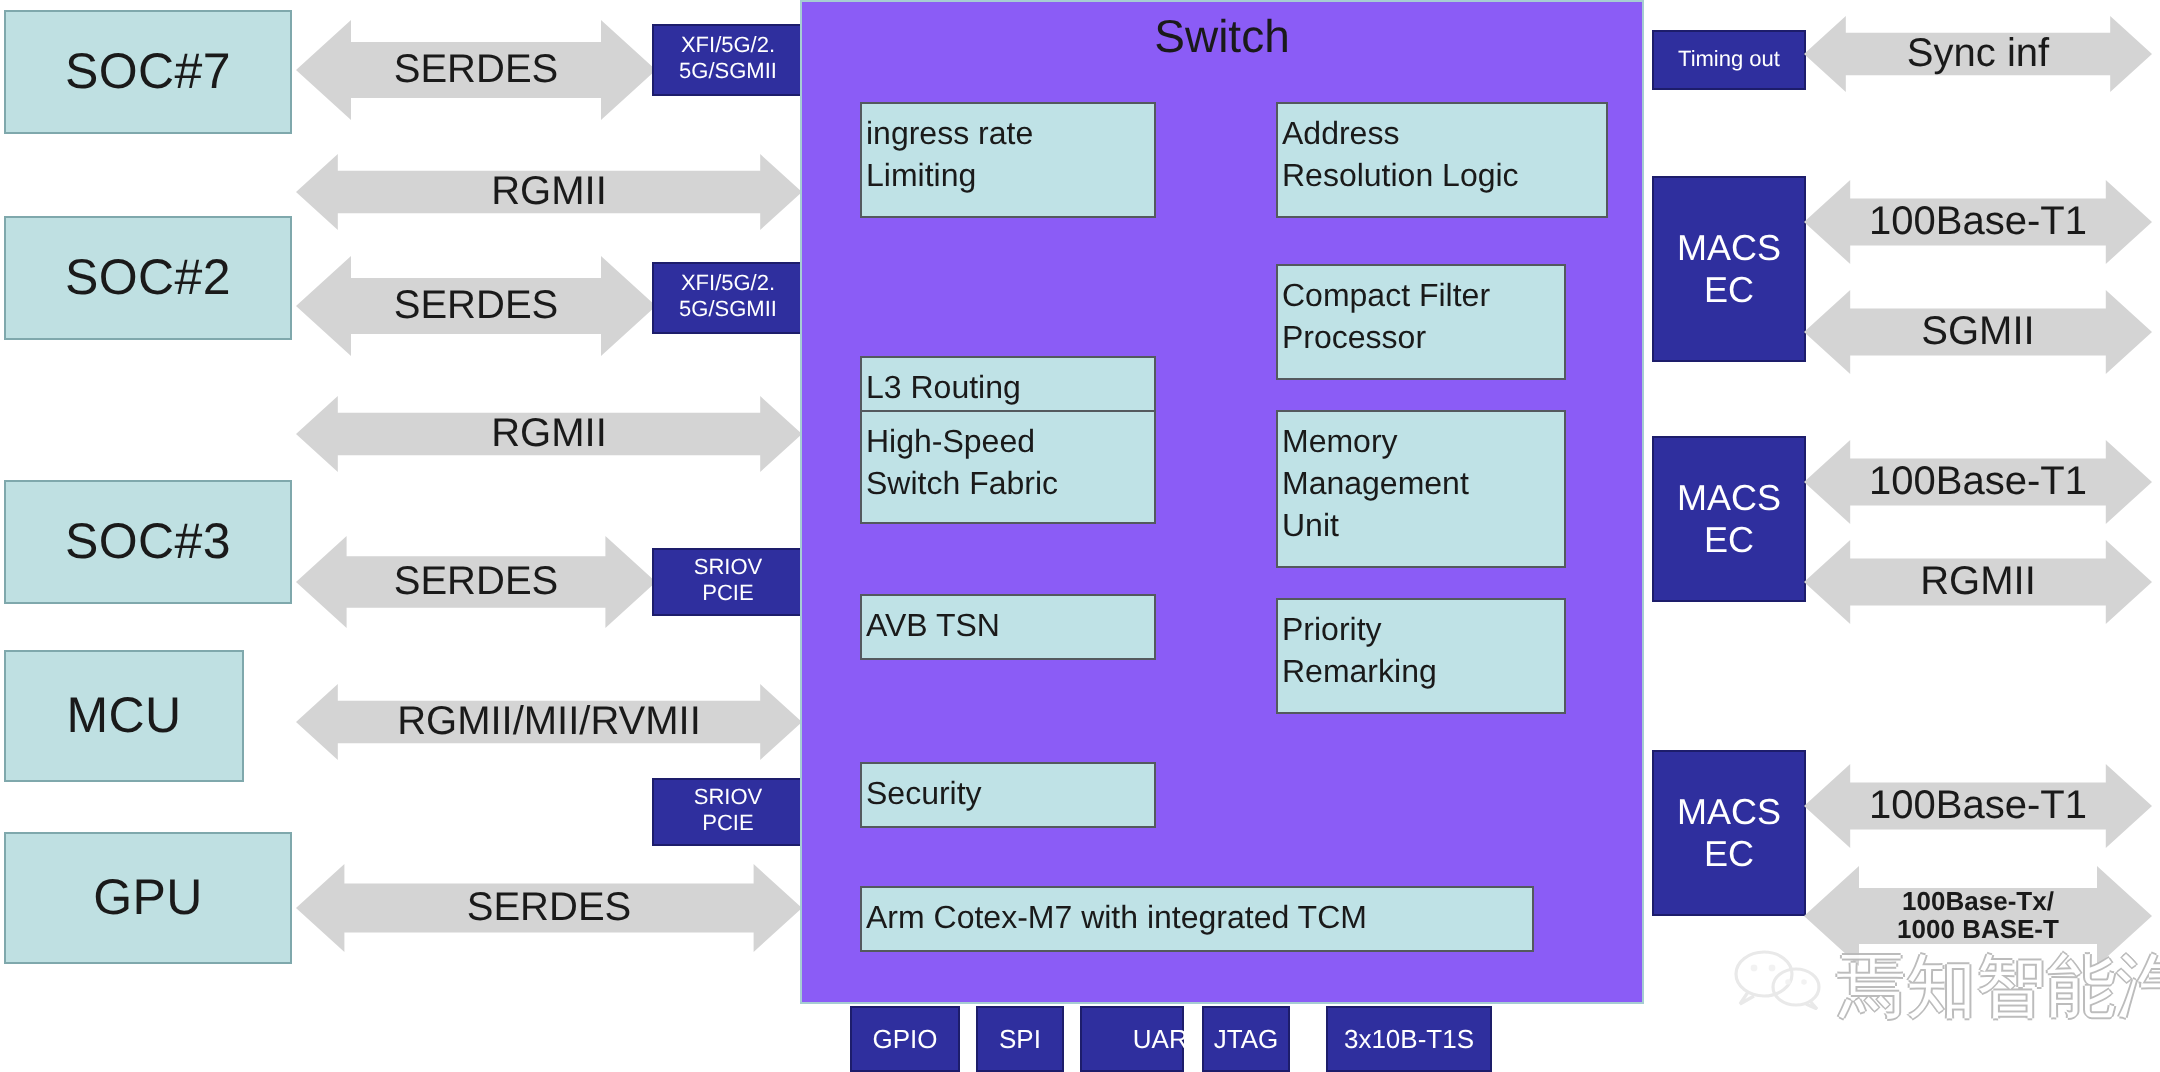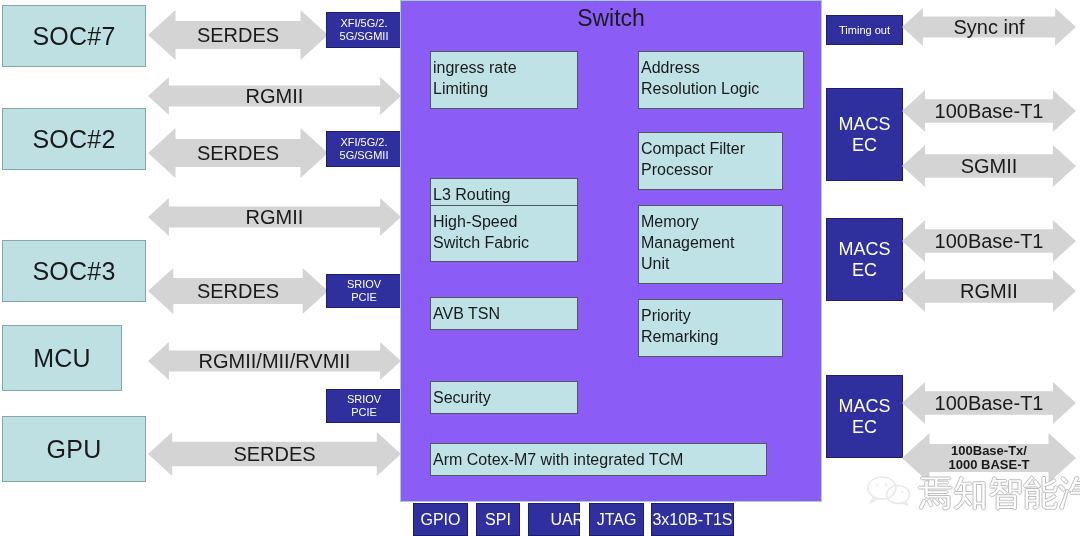--- a/index.html
+++ b/index.html
@@ -49,21 +49,21 @@
     border:1px solid #1d1d6b;
     color:#ffffff;
     display:flex;align-items:center;justify-content:center;
     text-align:center;
     font-size:11px;
     line-height:13px;
     white-space:pre-line;
   }
   .chip.macsec{font-size:18px;line-height:21px;}
   .chip.timing{font-size:11px;}
-  .chip.periph{font-size:16px;}
+  .chip.periph{font-size:13px;margin-left:12px;}
 
   
   .darrow{position:absolute;}
   .darrow svg{display:block;width:100%;height:100%;}
   .darrow .lbl{
     position:absolute;left:0;right:0;top:50%;
     transform:translateY(-50%);
     text-align:center;
     color:#1a1a1a;
     font-size:20px;
@@ -188,21 +188,21 @@
 Unit</div>
         <div class="fbox" style="left: 237px; top: 298px; width: 145px; height: 58px;">Priority
 Remarking</div>
       </div>
   </div>
 
   <div id="periph-layer">
       <div class="abs chip periph" style="left: 413px; top: 503px; width: 55px; height: 33px;"><span>GPIO</span></div>
       <div class="abs chip periph" style="left: 476px; top: 503px; width: 44px; height: 33px;"><span>SPI</span></div>
       <div class="abs chip periph" style="left: 528px; top: 503px; width: 52px; height: 33px; padding-left: 36px;"><span>UART</span></div>
-      <div class="abs chip periph" style="left: 589px; top: 503px; width: 55px; height: 33px;"><span>JTAG</span></div>
+      <div class="abs chip periph" style="left: 589px; top: 503px; width: 44px; height: 33px;"><span>JTAG</span></div>
       <div class="abs chip periph" style="left: 651px; top: 503px; width: 83px; height: 33px;"><span>3x10B-T1S</span></div>
     </div>
 
   <div id="right-chips-layer">
       <div class="abs chip timing" style="left: 826px; top: 15px; width: 77px; height: 30px;"><span>Timing out</span></div>
       <div class="abs chip macsec" style="left: 826px; top: 88px; width: 77px; height: 93px;"><span>MACS
 EC</span></div>
       <div class="abs chip macsec" style="left: 826px; top: 218px; width: 77px; height: 83px;"><span>MACS
 EC</span></div>
       <div class="abs chip macsec" style="left: 826px; top: 375px; width: 77px; height: 83px;"><span>MACS

